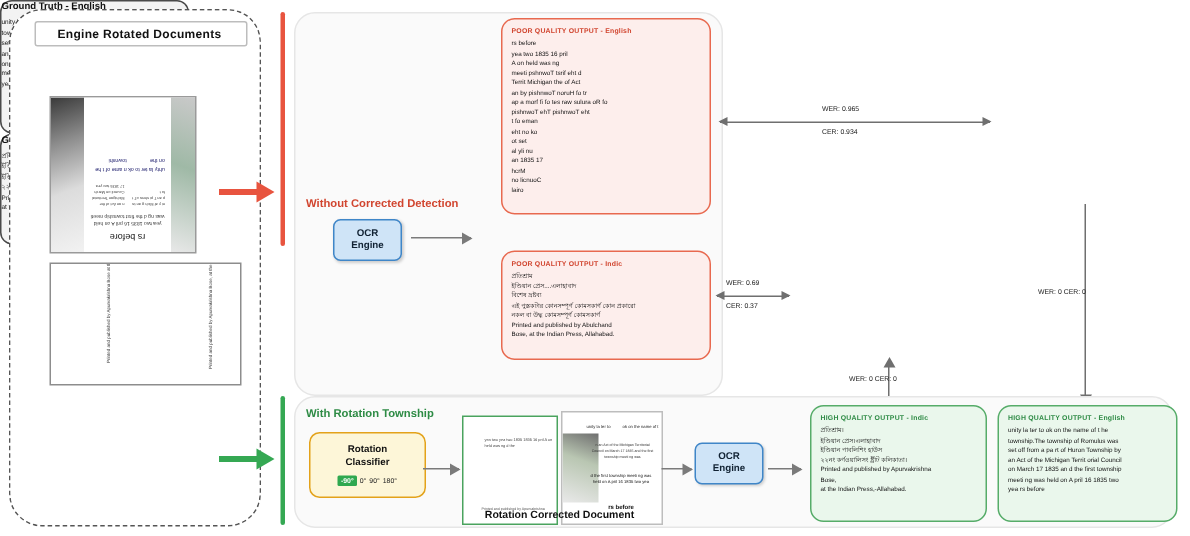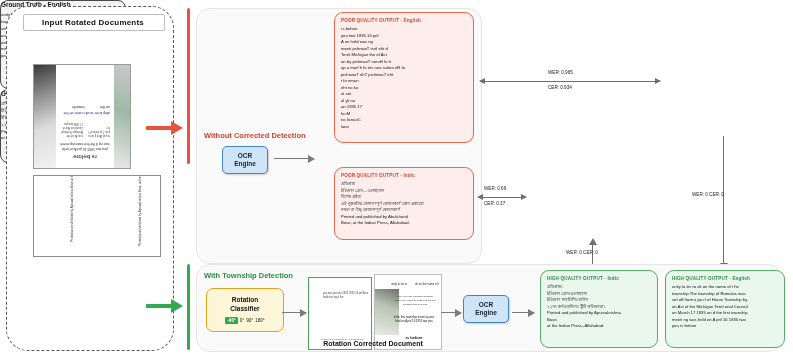--- a/index.html
+++ b/index.html
@@ -145,21 +145,21 @@
   #varrow-in{left:592px;top:244px;height:24px;}
   #m-v-in{left:566px;top:250px;font-size:4.6px;color:#222;}
 </style>
 </head>
 <body>
 
 <div id="page">
 
   <div id="input-panel">
     <div id="input-title-box"></div>
-    <div id="input-title">Input Rotated Documents</div>
+    <div id="input-title">Engine Rotated Documents</div>
 
     <div id="doc-rot">
       <div class="photoL"></div>
       <div class="photoR"></div>
       <div class="inner">
         <div class="h">rs before</div>
         <div class="l">yea two 1835 16 pril
 A on held was ng
 d the first township meeti</div>
         <div class="cols">
@@ -268,21 +268,21 @@
   <div class="mtxt" id="m-in-wer">WER: 0.69</div>
   <div class="mtxt" id="m-in-cer">CER: 0.37</div>
 
   <div class="varrow" id="varrow-en"></div>
   <div class="mtxt" id="m-v-en">WER: 0   CER: 0</div>
 
   <div class="varrow-up" id="varrow-in"></div>
   <div class="mtxt" id="m-v-in">WER: 0   CER: 0</div>
 
   <div id="pipe-bot"></div>
-  <div class="section-label" id="lbl-with">With Township Detection</div>
+  <div class="section-label" id="lbl-with">With Rotation Township</div>
 
   <div id="rot-clf">
     <div class="t">Rotation</div>
     <div class="t">Classifier</div>
     <div class="angles">
       <span class="sel">-90°</span>
       <span>0°</span>
       <span>90°</span>
       <span>180°</span>
     </div>

